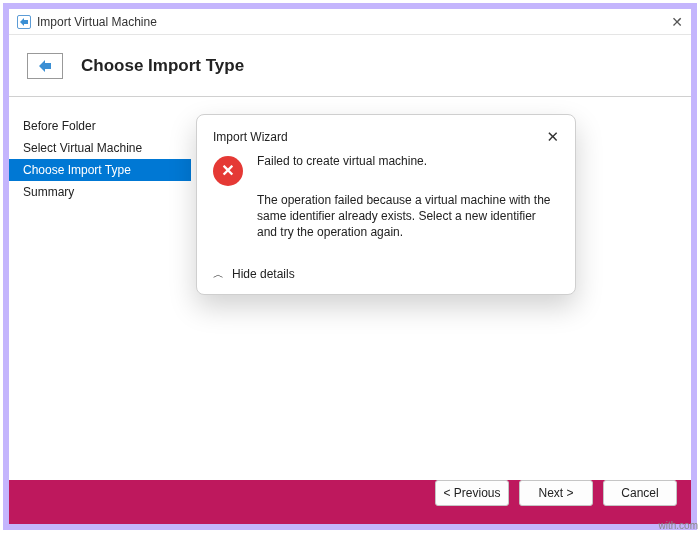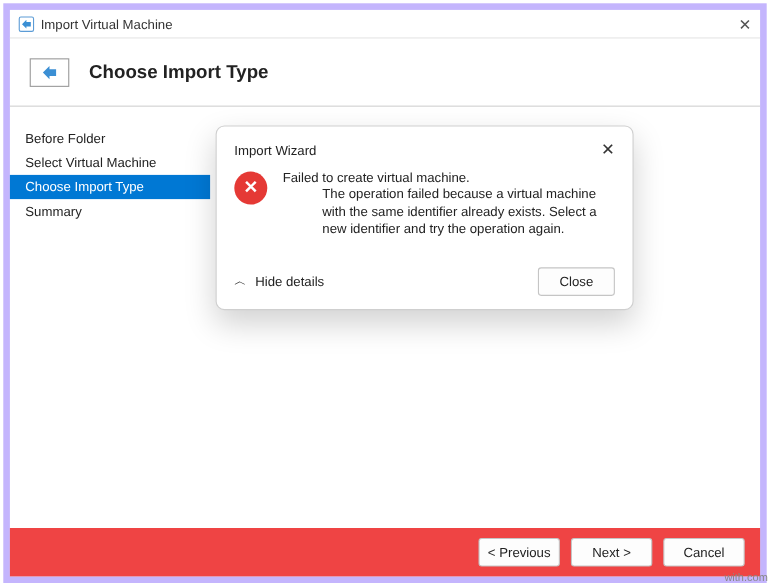--- a/index.html
+++ b/index.html
@@ -19,37 +19,37 @@
     .header-title { font-size: 17px; font-weight: 700; color: #222; }
 
     
     .body { display: flex; height: calc(100% - 26px - 62px - 44px); }
     .sidebar { width: 182px; padding-top: 18px; }
     .side-item { font-size: 12px; color: #222; padding: 4px 10px 4px 14px; cursor: pointer; }
     .side-item.selected { background: #0078d4; color: #fff; }
     .content { flex: 1; position: relative; }
 
     
-    .footer { height: 44px; position: absolute; bottom: 0; left: 0; right: 0; display: flex; align-items: center; justify-content: flex-end; gap: 10px; padding-right: 14px; background: #ef4444;}
+    .footer { height: 44px; position: absolute; bottom: 0; left: 0; right: 0; display: flex; align-items: flex-start; justify-content: flex-end; gap: 10px; padding-right: 14px; background: #be185d;}
     .btn { min-width: 74px; height: 26px; border: 1px solid #c5c5c5; background: #fdfdfd; border-radius: 3px; font-size: 12px; cursor: pointer; color:#222;}
     .btn:disabled { color: #aaa; cursor: default; }
 
     
     .dialog { position: absolute; left: 196px; top: 114px; width: 380px; background: #fff; border: 1px solid #cfcfcf; border-radius: 8px; box-shadow: 0 12px 28px rgba(0,0,0,0.18); padding: 14px 16px 12px 16px; }
     .dialog-titlebar { display: flex; align-items: center; margin-bottom: 10px; }
     .dialog-title { font-size: 12px; color: #222; }
     .dialog-close { margin-left: auto; font-size: 15px; color: #333; cursor: pointer; line-height:1; }
 
     .dialog-body { display: flex; gap: 14px; }
     .err-icon { flex: 0 0 auto; width: 30px; height: 30px; border-radius: 50%; background: #e53935; display: flex; align-items: center; justify-content: center; margin-top:2px;}
     .err-icon .x { color: #fff; font-size: 16px; font-weight: bold; line-height:1;}
     .err-text { flex: 1; }
     .err-heading { color: #0066cc; font-size: 13px; line-height: 1.45; margin-bottom: 10px; word-break: break-word;}
-    .err-sub1 { font-size: 12px; color: #222; margin-bottom: 0; }
-    .err-sub2 { font-size: 12px; color: #222; line-height: 1.35; margin-left: 36px; }
+    .err-sub1 { font-size: 12px; color: #222; margin-bottom: 24px; }
+    .err-sub2 { font-size: 12px; color: #222; line-height: 1.35; }
 
     .watermark { position: absolute; left: 50%; top: 263px; transform: translateX(-50%); display: flex; align-items: center; gap: 4px; opacity: 0.5; font-size: 12px; color: #555; pointer-events:none;}
     .watermark .wm-ico { width: 14px; height: 14px; background: linear-gradient(135deg,#5cc1e8,#3b8fd4); border-radius: 2px; }
 
     .dialog-footer { display: flex; align-items: center; margin-top: 16px; padding-top: 10px; }
     .hide-details { display: flex; align-items: center; gap: 8px; font-size: 12px; color: #222; cursor: pointer; }
     .hide-details .chev { font-size: 11px; }
     .dialog-footer .btn { margin-left: auto; min-width: 70px; }
 
     .source-tag { position: absolute; right: 2px; bottom: 2px; font-size: 10px; color: #888; }
@@ -112,17 +112,16 @@
     <div class="err-text">
       <div class="err-sub1">Failed to create virtual machine.</div>
       <div class="err-sub2">The operation failed because a virtual machine with the same identifier already exists. Select a new identifier and try the operation again.</div>
     </div>
   </div>
   <div class="dialog-footer">
     <div class="hide-details">
       <span class="chev">︿</span>
       <span>Hide details</span>
     </div>
-    <button class="btn">Close</button>
   </div>
 </div>
 
 <div class="source-tag">with.com</div>
 
 </body></html>

